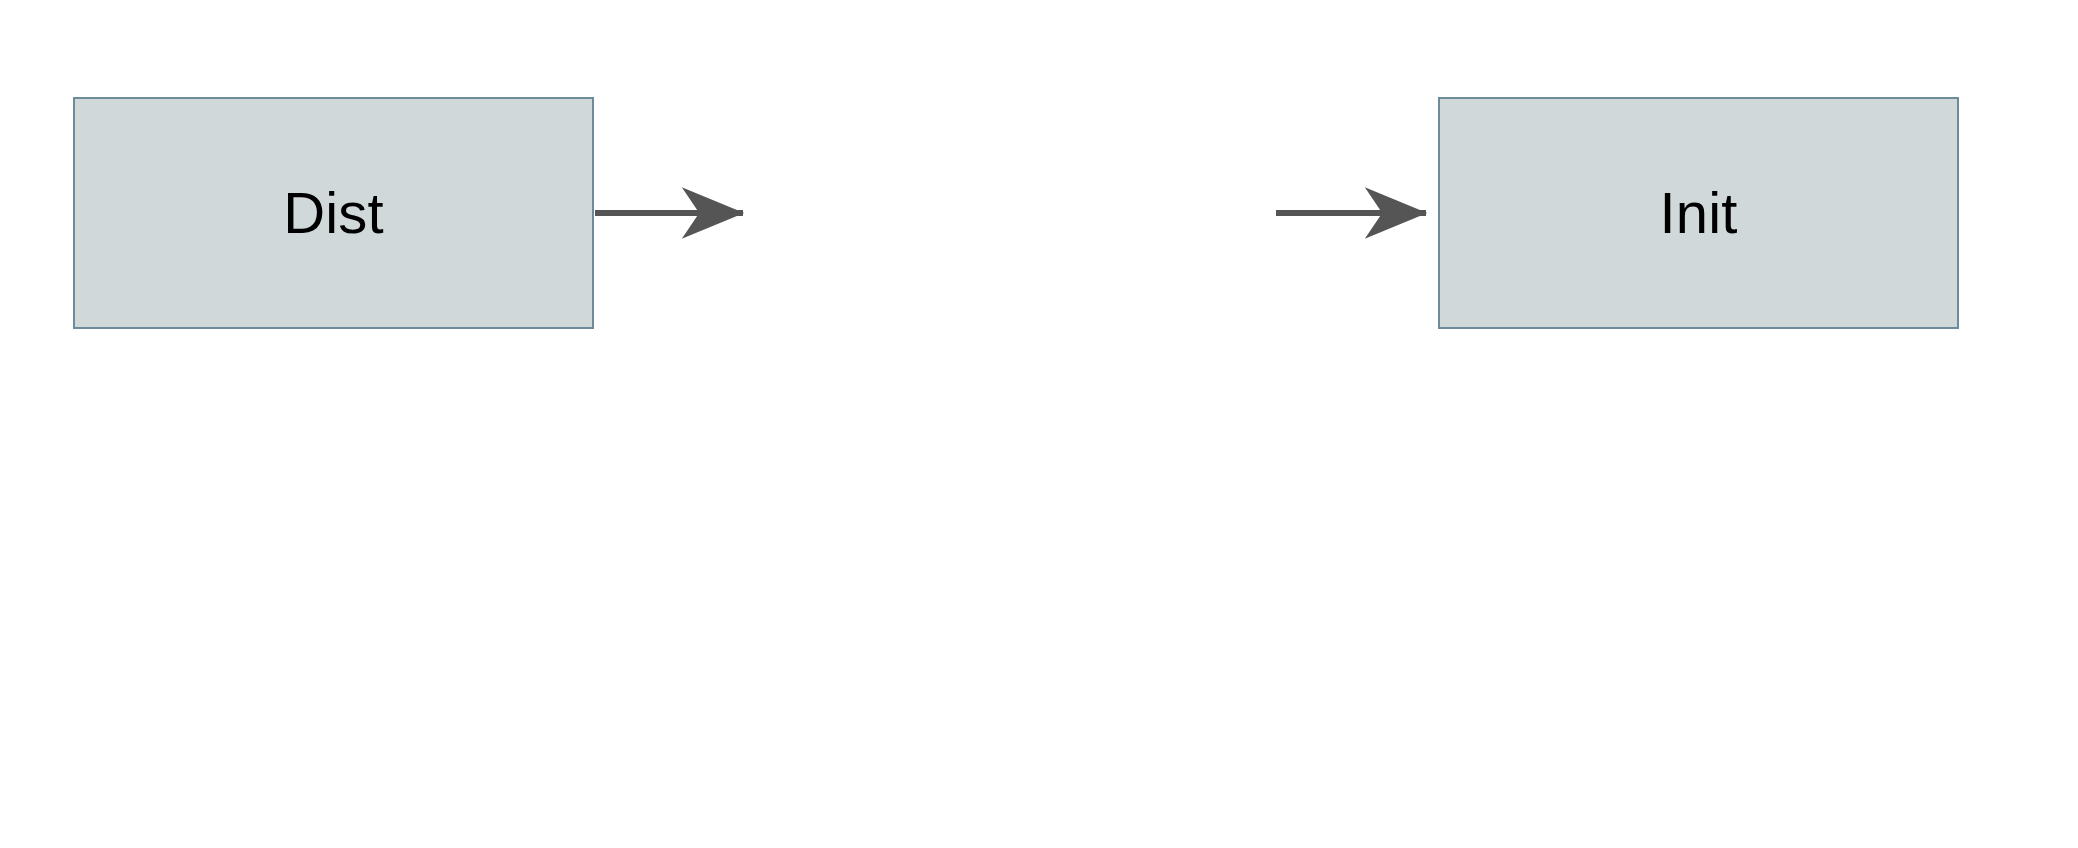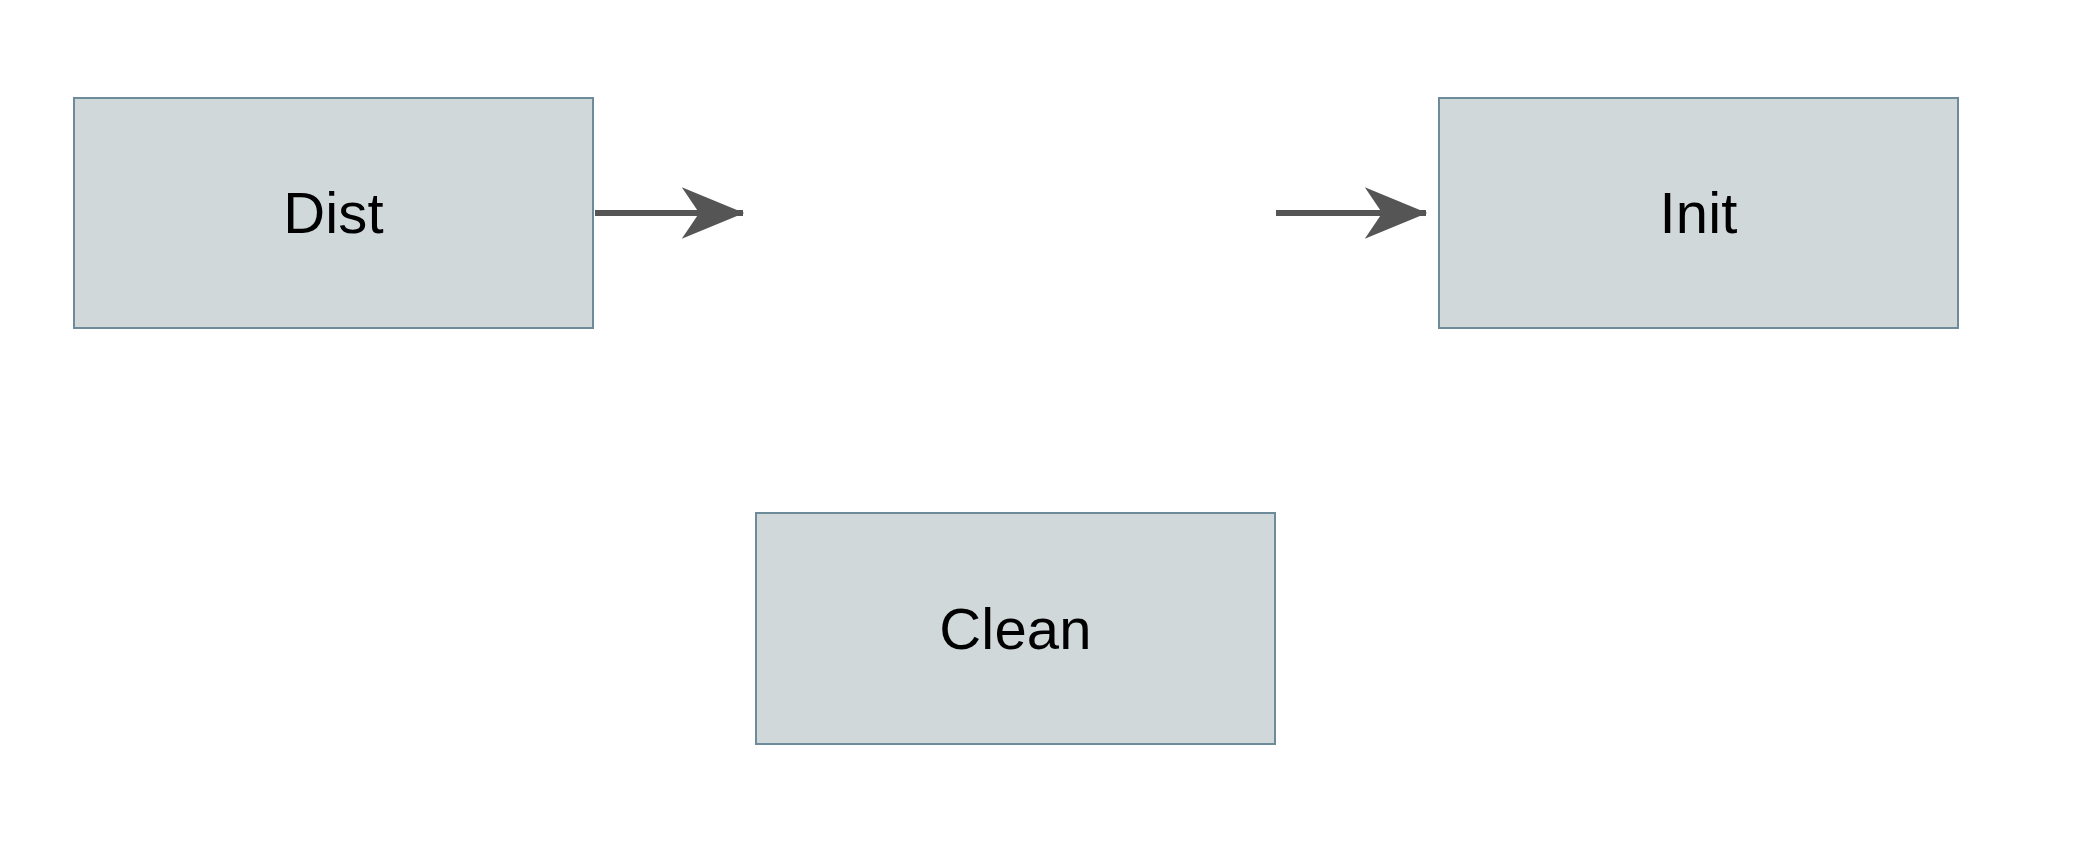--- a/index.html
+++ b/index.html
@@ -79,17 +79,14 @@
 
   <div class="node" id="node-dist">
     <span class="node-label">Dist</span>
   </div>
 
 
   <div class="node" id="node-init">
     <span class="node-label">Init</span>
   </div>
 
-  <div class="node" id="node-clean">
-    <span class="node-label">Clean</span>
-  </div>
 
 </div>
 
 </body></html>

